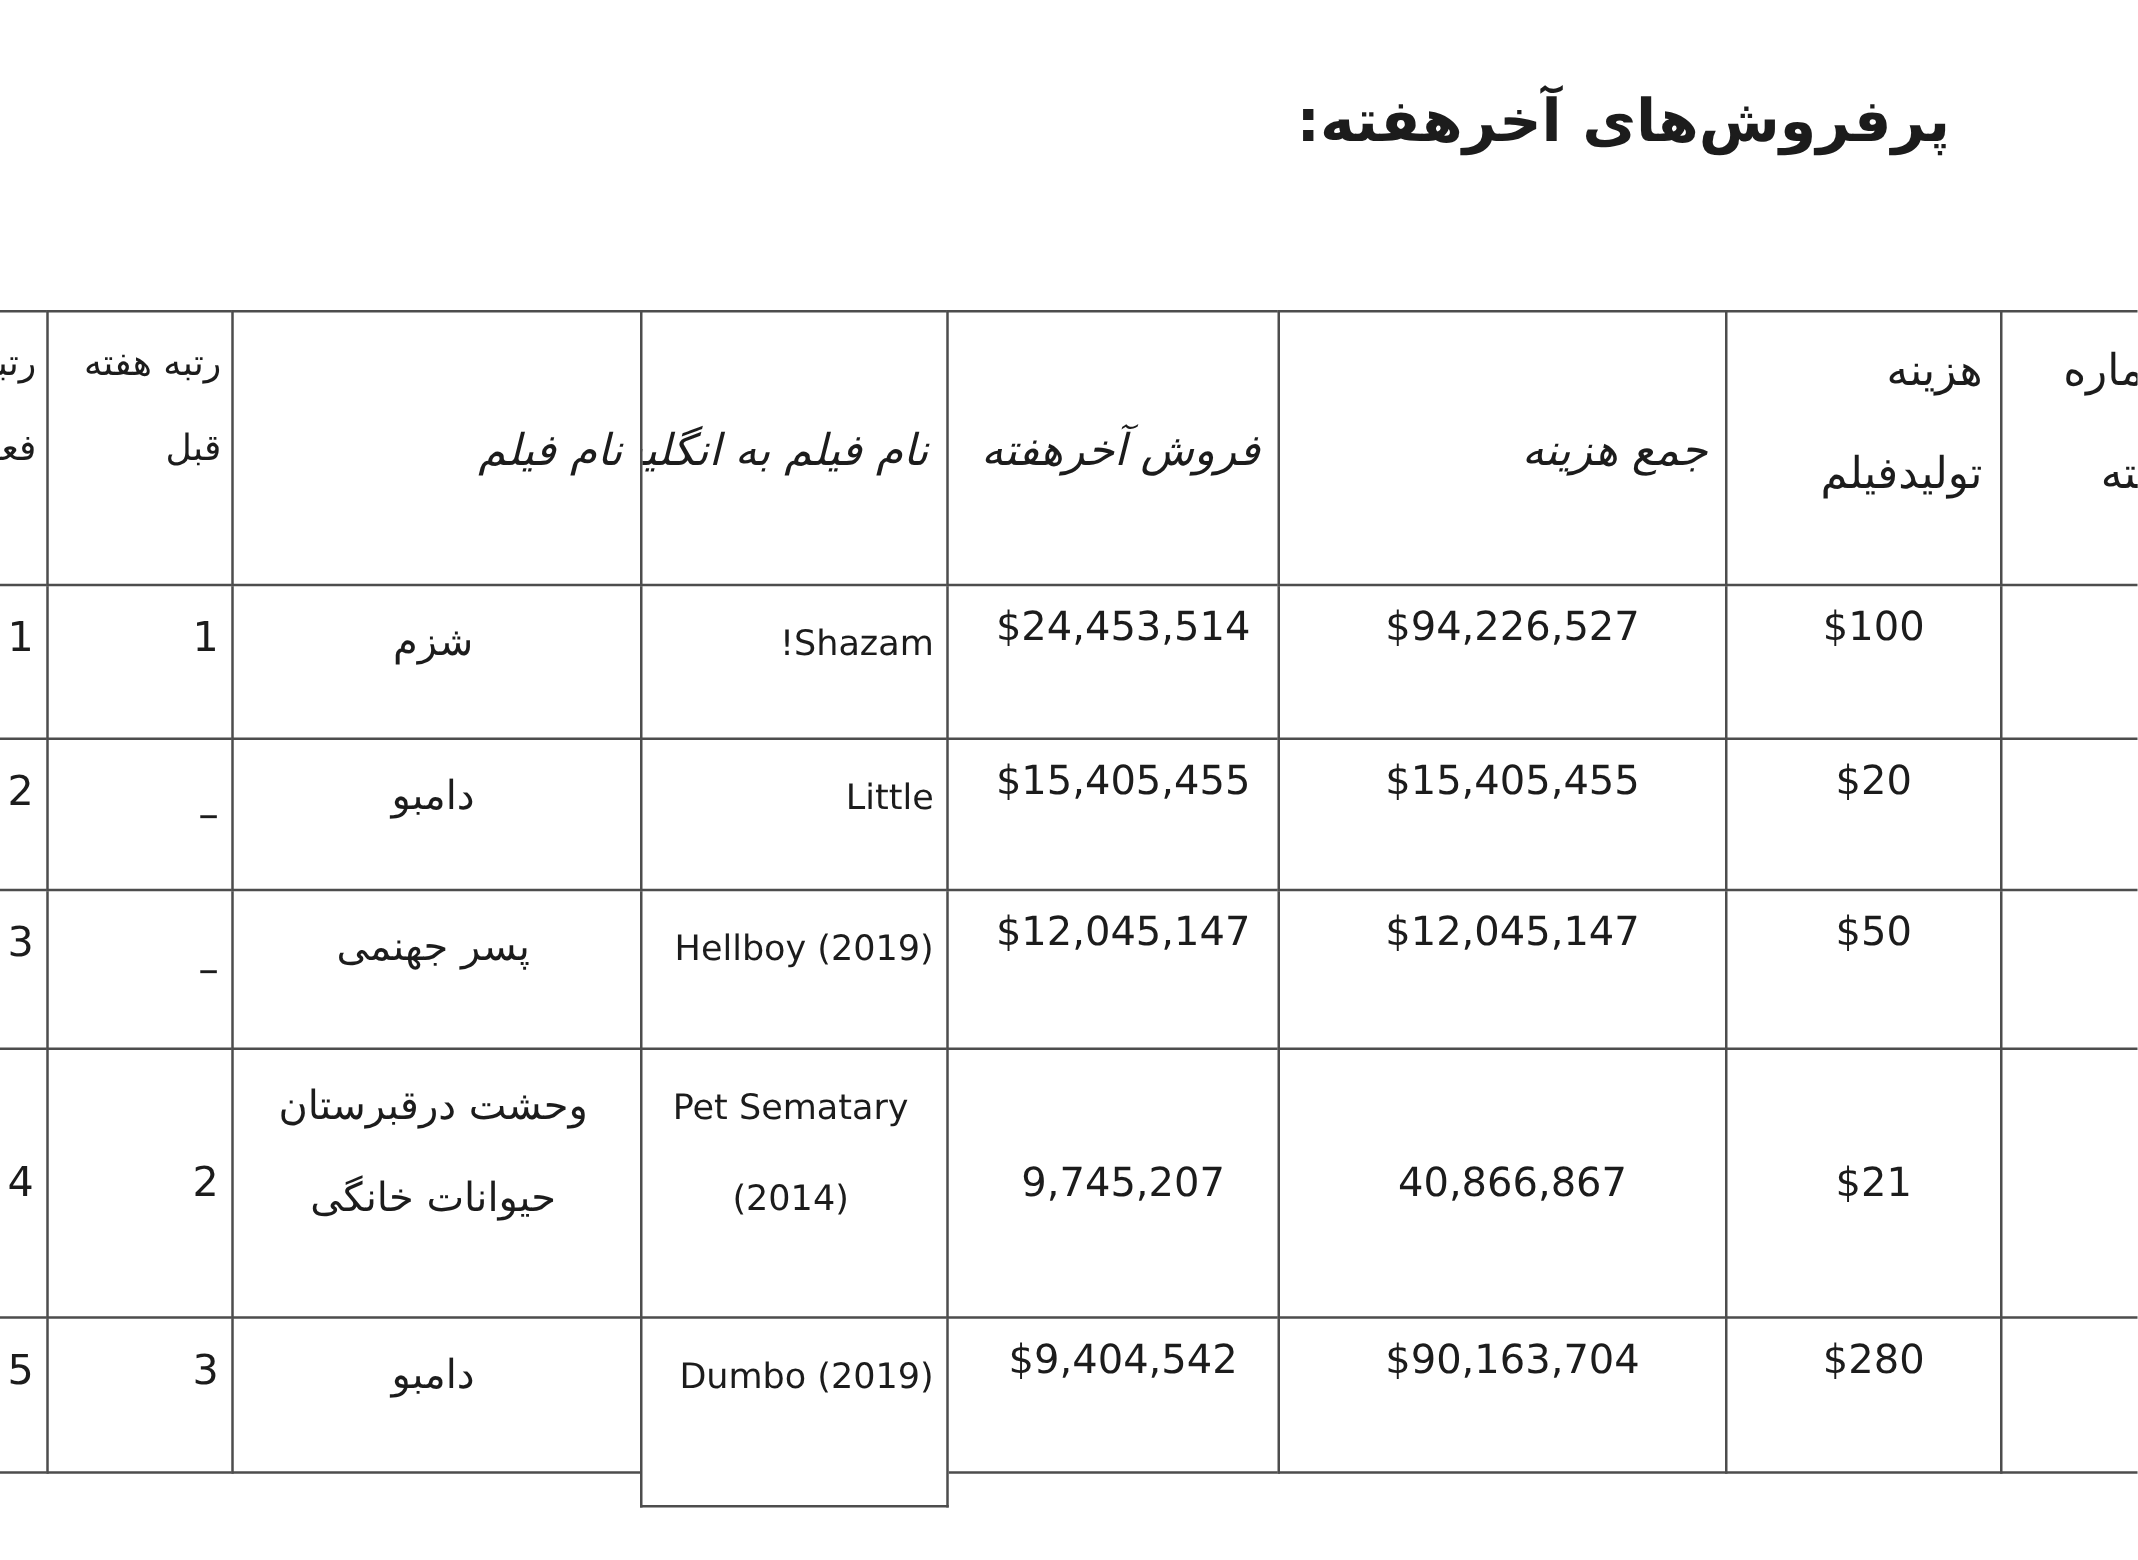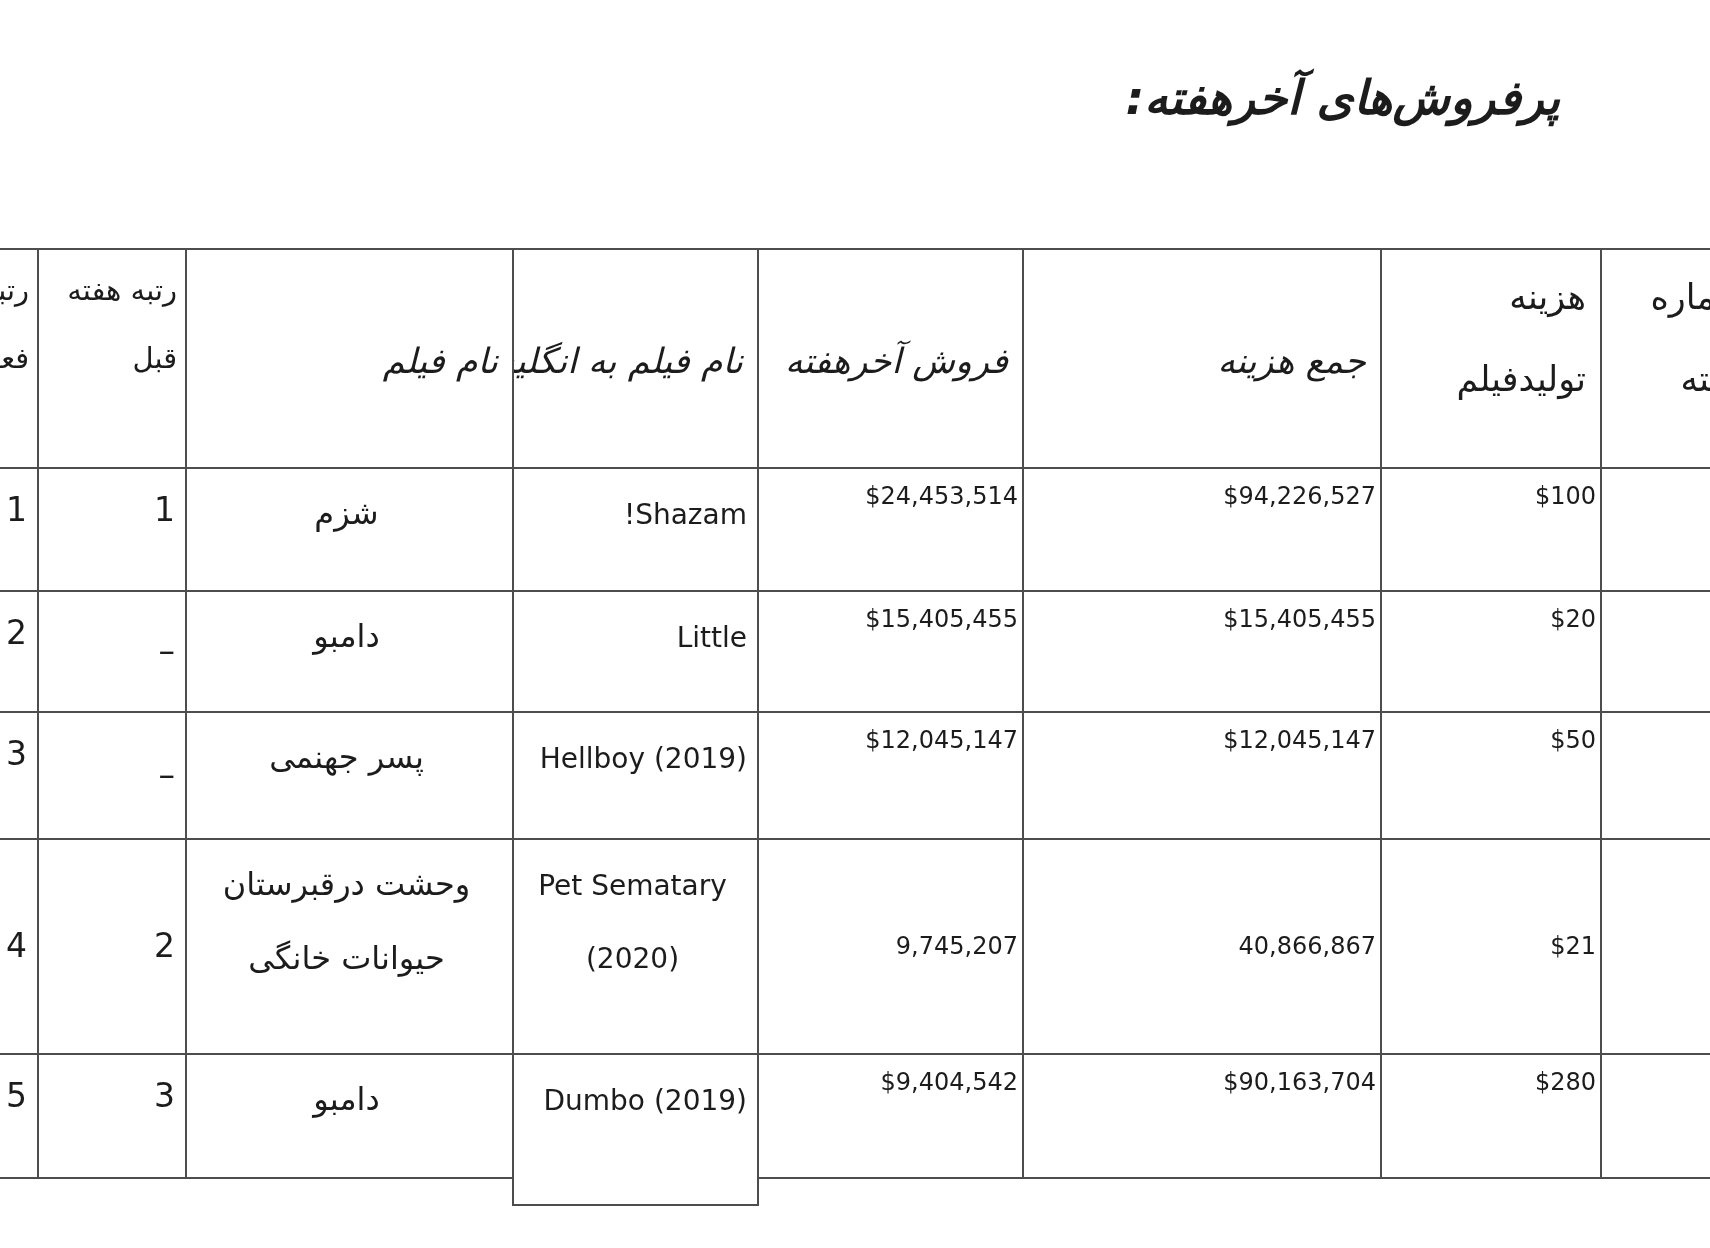--- a/index.html
+++ b/index.html
@@ -17,21 +17,20 @@
   .title {
     position: absolute;
     top: 70px;
     right: 150px;
     margin: 0;
     direction: rtl;
     font-size: 47px;
     font-weight: bold;
     letter-spacing: 0;
     white-space: nowrap;
-    font-style: italic;
   }
   .table-wrap {
     position: absolute;
     top: 248px;
     left: -115px;
   }
   table.boxoffice {
     border-collapse: collapse;
     table-layout: fixed;
     direction: rtl;
@@ -79,22 +78,23 @@
   td.c-eng {
     text-align: right;
     padding: 10px 10px 0 4px;
     font-size: 28px;
     white-space: pre-line;
     line-height: 2.6;
   }
   td.c-eng.center { text-align: center; }
 
   td.money {
+    text-align: center;
     padding: 12px 4px 0 20px;
-    font-size: 24px;
+    font-size: 32px;
     line-height: 1.3;
     white-space: nowrap;
     overflow: hidden;
   }
 
   tr.row4 td.c-cur, tr.row4 td.c-prev, tr.row4 td.money {
     vertical-align: middle;
     padding-top: 0;
   }
 
@@ -174,21 +174,21 @@
         <td class="c-prev v-mid">–</td>
         <td class="c-cur">3</td>
       </tr>
 
       <tr class="row4">
         <td class="c-week"></td>
         <td class="c-cost money">$21</td>
         <td class="c-net money">40,866,867</td>
         <td class="c-sales money">9,745,207</td>
         <td class="c-eng center">Pet Sematary
-(2020)</td>
+(2014)</td>
         <td class="c-film">وحشت درقبرستان
 حیوانات خانگی</td>
         <td class="c-prev">2</td>
         <td class="c-cur">4</td>
       </tr>
 
       <tr class="row5">
         <td class="c-week"></td>
         <td class="c-cost money">$280</td>
         <td class="c-net money">$90,163,704</td>

